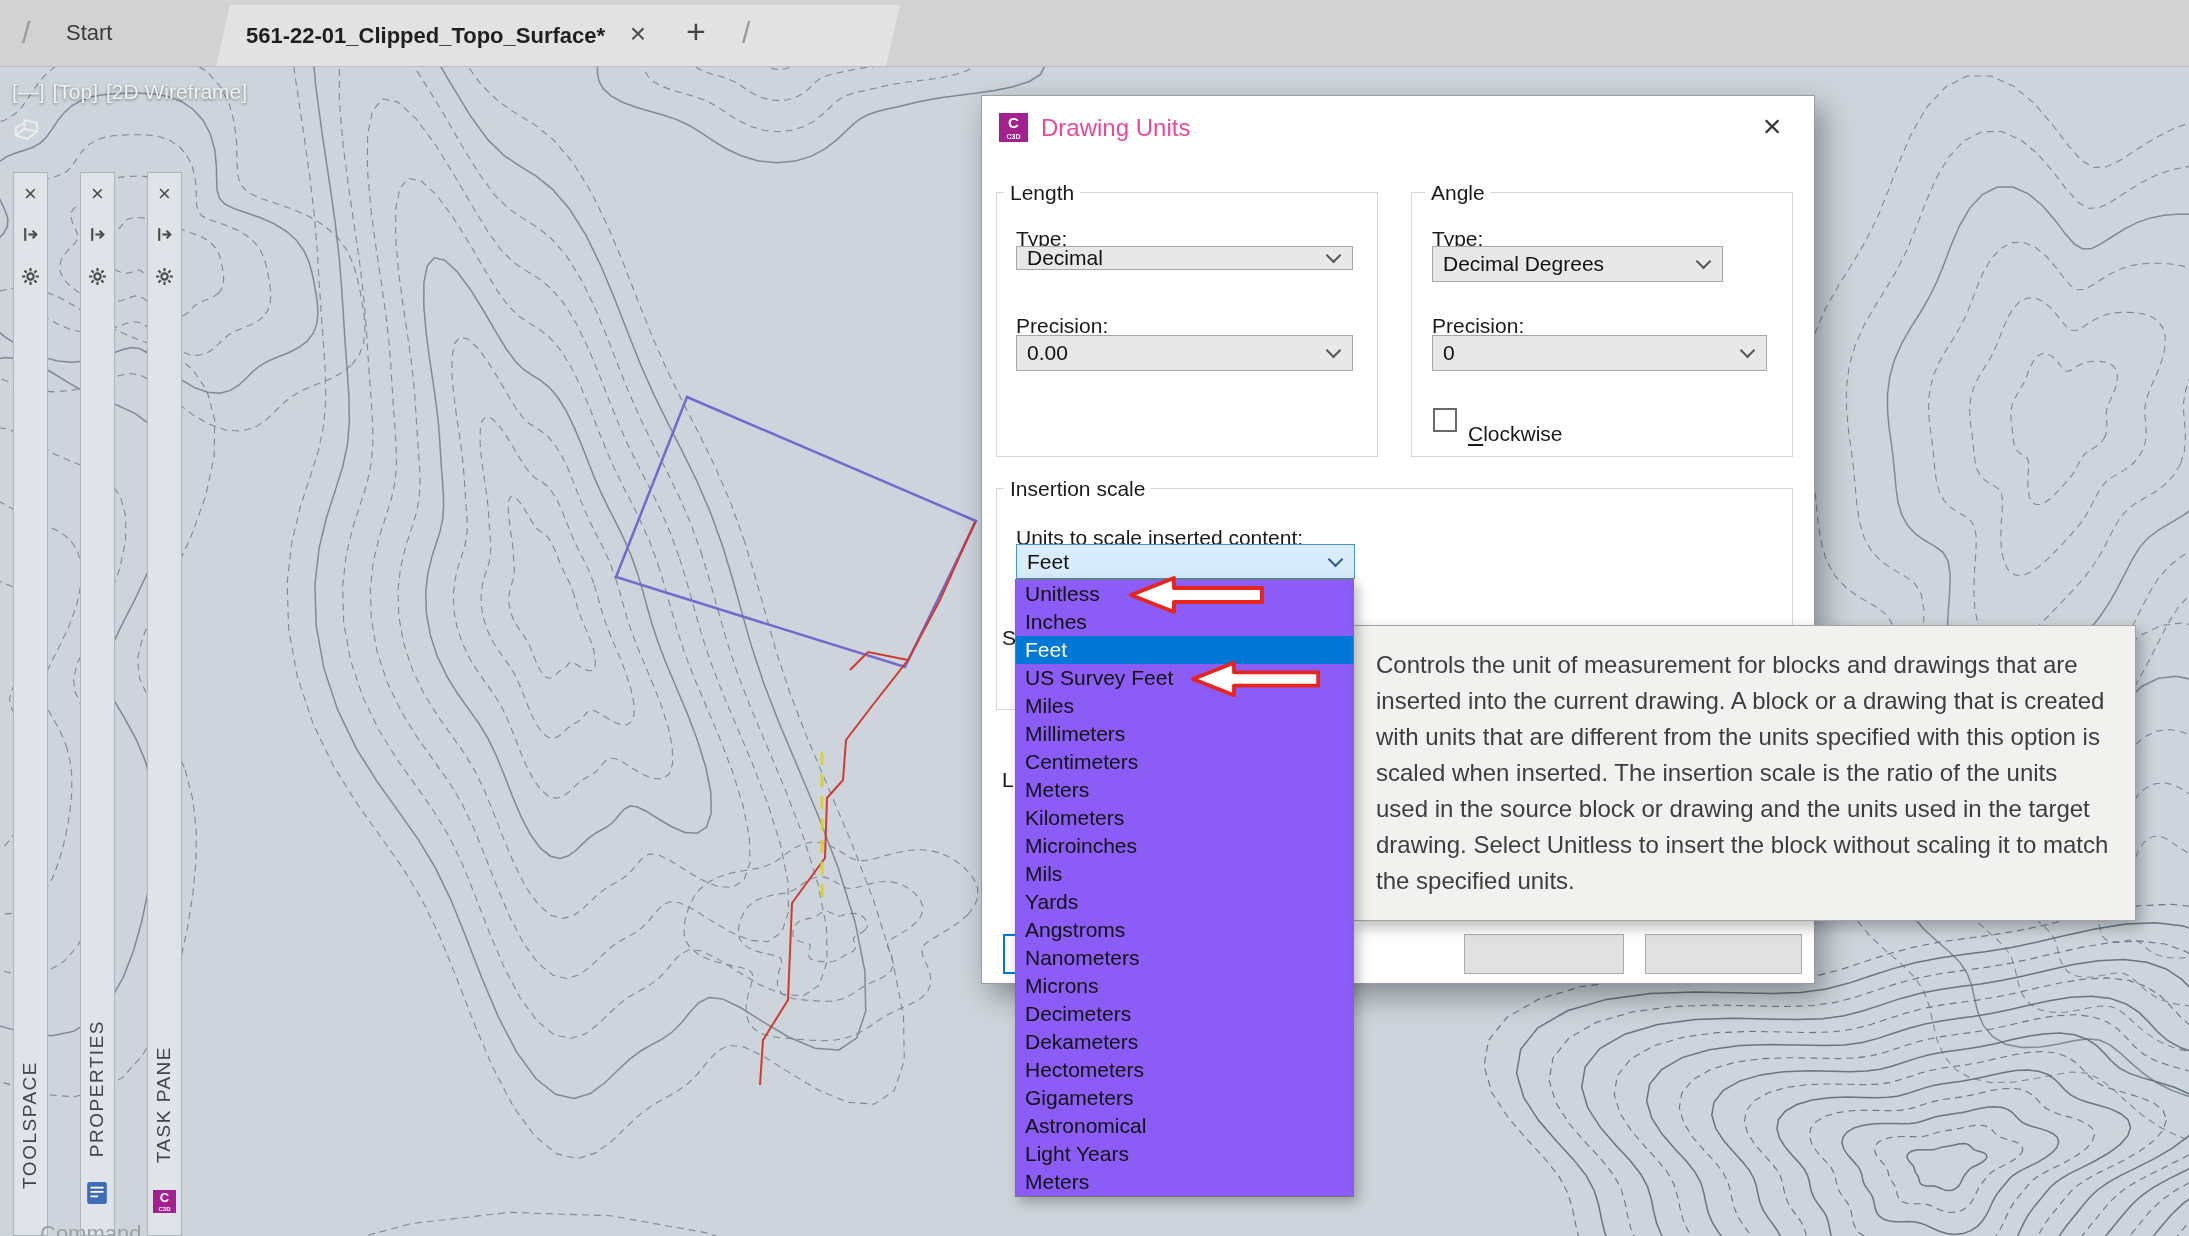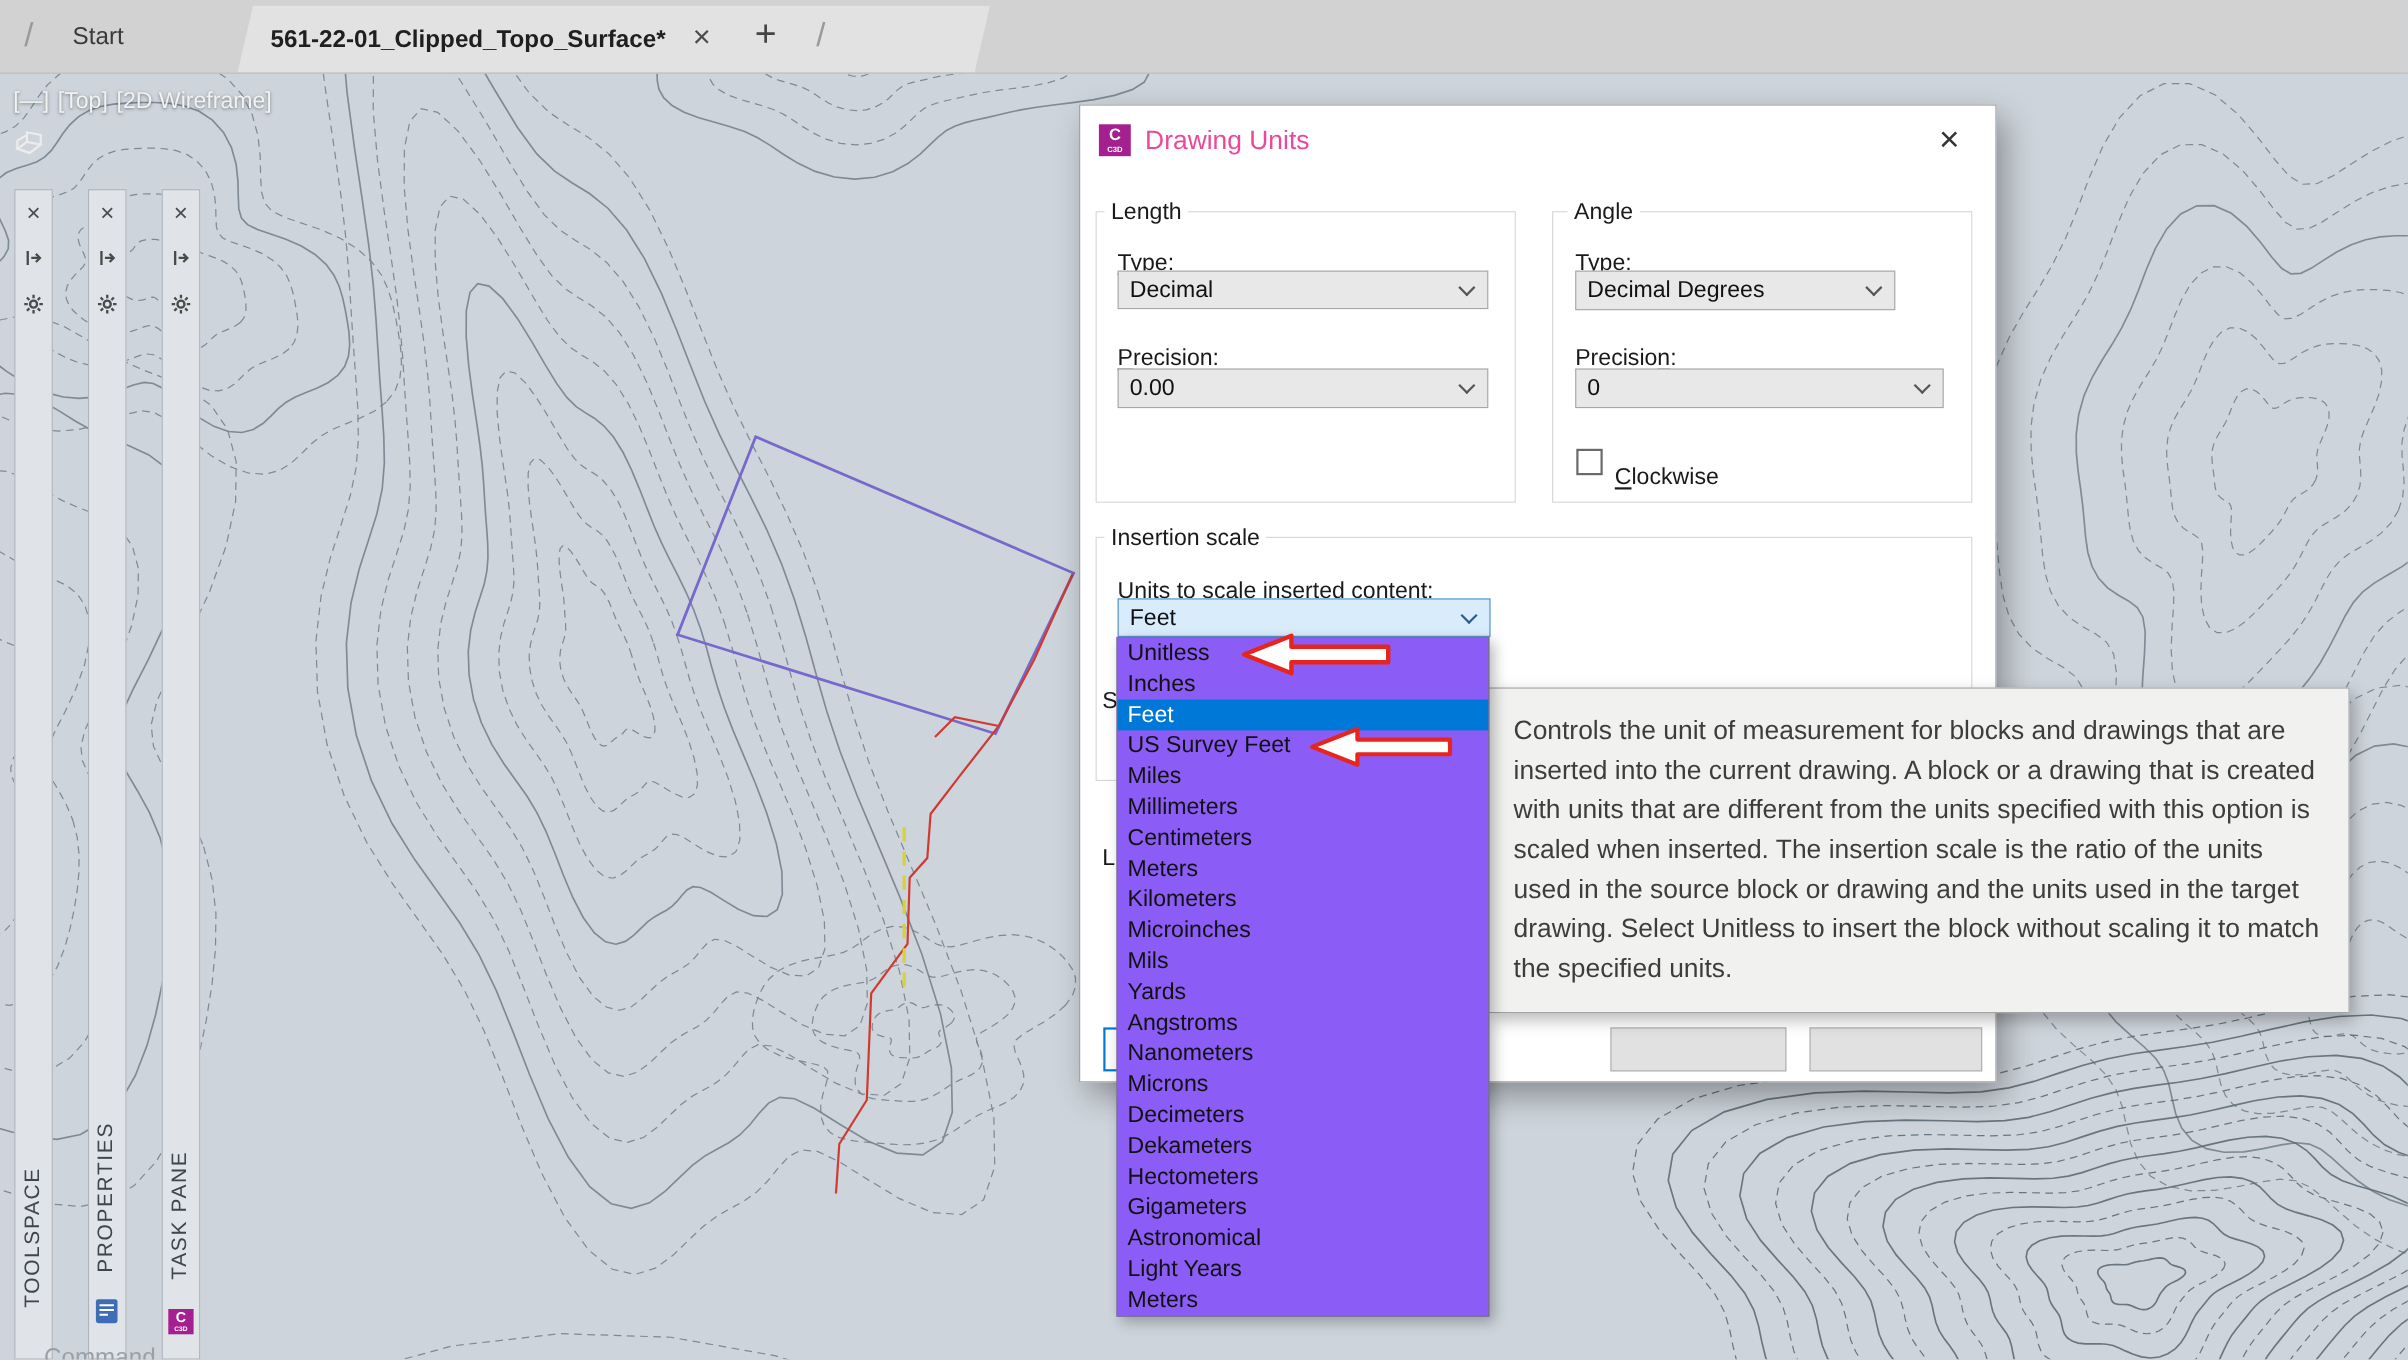--- a/index.html
+++ b/index.html
@@ -253,21 +253,21 @@
     <div class="c3dicon">
       <span>C</span><small>C3D</small>
     </div>
     <span class="dlg-title-text">Drawing Units</span>
     <span class="dlg-close">×</span>
   </div>
 
   <div class="group" style="left:14px;top:96px;width:380px;height:263px"></div>
   <span class="group-label" style="left:22px;top:85px">Length</span>
   <span class="fldlbl" style="left:34px;top:119px"><u>T</u>ype:</span>
-  <div class="combo" style="left:34px;top:150px;width:337px;height:35px">
+  <div class="combo" style="left:34px;top:150px;width:337px;height:24px">
     <span class="ctext">Decimal</span>
     <span class="chev"></span>
   </div>
   <span class="fldlbl" style="left:34px;top:206px"><u>P</u>recision:</span>
   <div class="combo" style="left:34px;top:239px;width:337px;height:36px">
     <span class="ctext">0.00</span>
     <span class="chev"></span>
   </div>
 
   <div class="group" style="left:429px;top:96px;width:380px;height:263px"></div>

